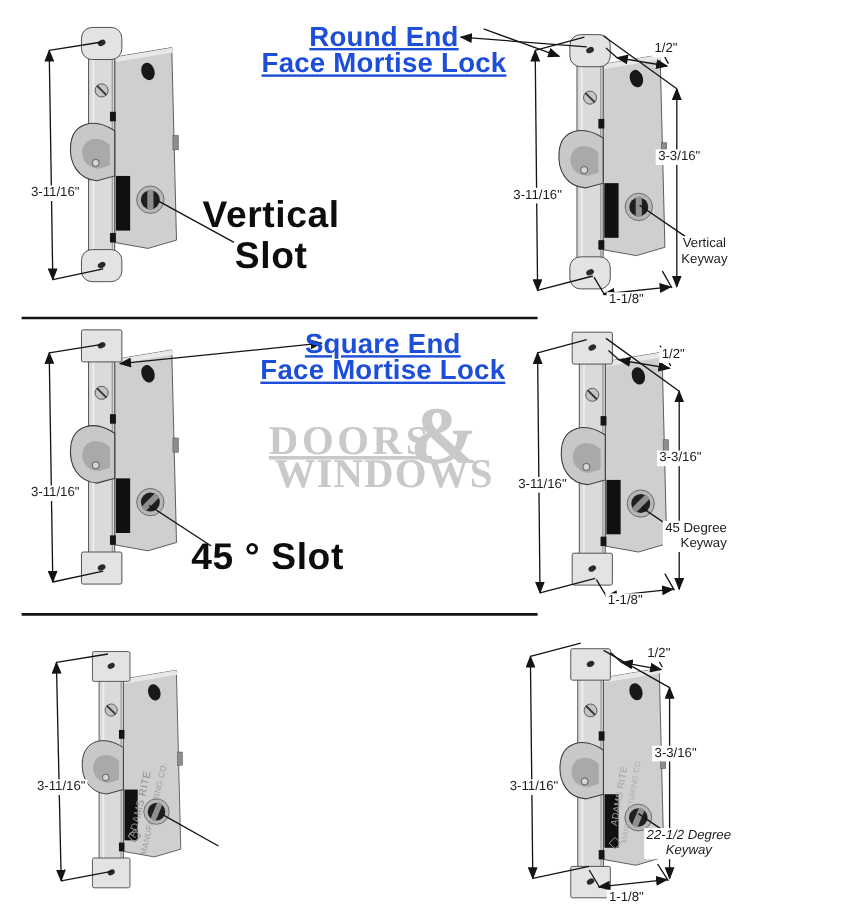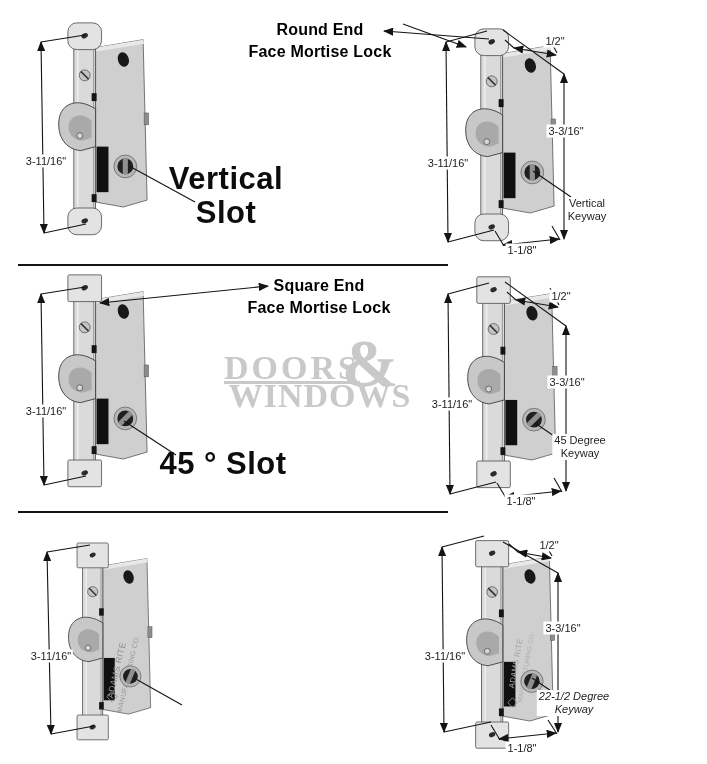--- a/index.html
+++ b/index.html
@@ -8,21 +8,21 @@
     font-family:"Liberation Sans",sans-serif;
   }
   .abs{position:absolute;transform:translate(-50%,-50%);white-space:pre-line;text-align:center;}
   .dim{
     font-size:11px;line-height:13px;color:#1c1c1c;background:#ffffff;padding:0 2px;
   }
   .big{
     font-size:31px;line-height:34px;font-weight:bold;color:#0d0d0d;letter-spacing:0.5px;
   }
   .title{
-    font-size:16px;line-height:22px;font-weight:bold;color:#000000;letter-spacing:0.2px;
+    font-size:23px;line-height:22px;font-weight:bold;color:#1d4ed8;letter-spacing:0.2px;text-decoration:underline;
   }
   .wm{
     font-family:"Liberation Serif",serif;font-weight:bold;color:#c9c9c9;line-height:1;
   }
   svg.overlay{position:absolute;left:0;top:0;}
 </style>
 </head>
 <body>
 
 <div class="canvas">
@@ -219,21 +219,21 @@
 Keyway</div>
   <div class="abs dim" style="left:522px;top:250px;">1-1/8"</div>
 
   <div class="abs title" style="left:319px;top:297px;">Square End
 Face Mortise Lock</div>
   <div class="abs dim" style="left:46px;top:411px;">3-11/16"</div>
   <div class="abs big" style="left:223px;top:464px;">45 ° Slot</div>
   <div class="abs dim" style="left:561px;top:296px;">1/2"</div>
   <div class="abs dim" style="left:567px;top:382px;">3-3/16"</div>
   <div class="abs dim" style="left:452px;top:404px;">3-11/16"</div>
-  <div class="abs dim" style="left:580px;top:447px;">45 Degree
+  <div class="abs dim" style="left:580px;top:447px;text-align:right;">45 Degree
 Keyway</div>
   <div class="abs dim" style="left:521px;top:501px;">1-1/8"</div>
 
   <div class="abs dim" style="left:51px;top:656px;">3-11/16"</div>
   <div class="abs dim" style="left:549px;top:545px;">1/2"</div>
   <div class="abs dim" style="left:563px;top:628px;">3-3/16"</div>
   <div class="abs dim" style="left:445px;top:656px;">3-11/16"</div>
   <div class="abs dim" style="left:574px;top:703px;font-style:italic;">22-1/2 Degree
 Keyway</div>
   <div class="abs dim" style="left:522px;top:748px;">1-1/8"</div>

